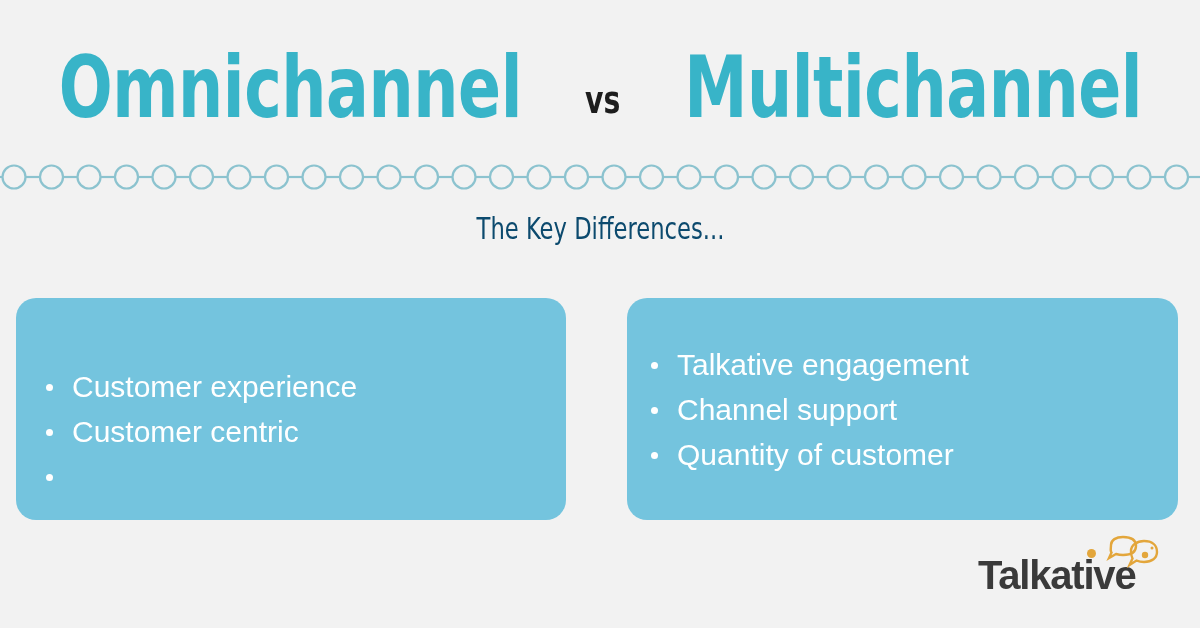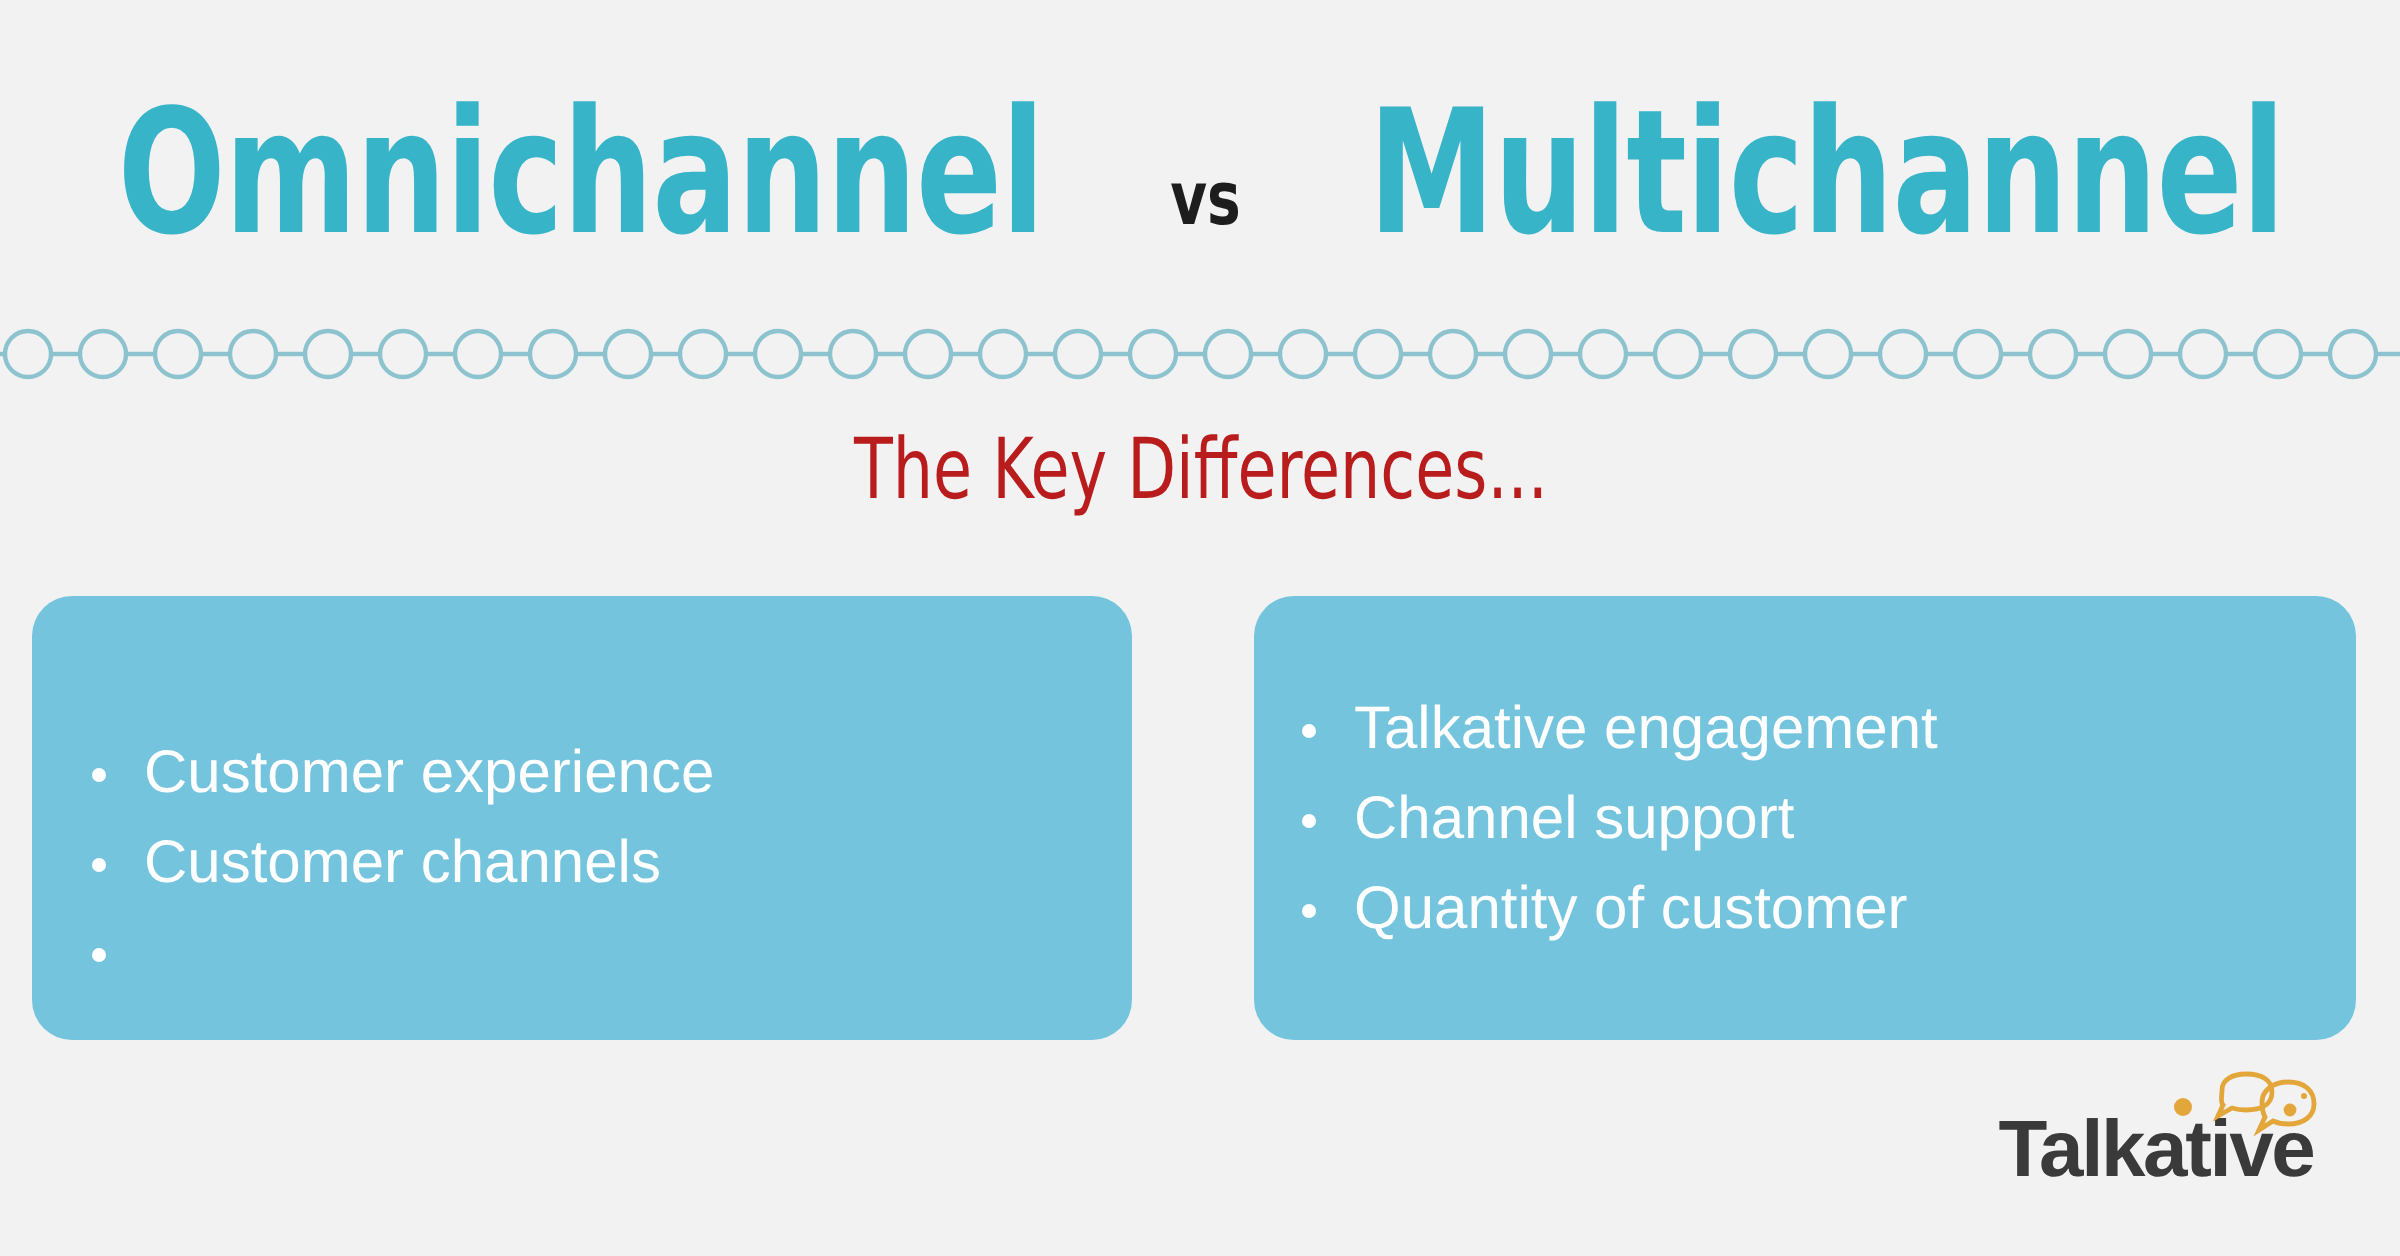--- a/index.html
+++ b/index.html
@@ -74,23 +74,23 @@
 
   
   .subtitle {
     position: absolute;
     left: 0;
     top: 212px;
     width: 1200px;
     text-align: center;
     font-family: "DejaVu Sans Condensed", "Liberation Sans Narrow", "Liberation Sans", sans-serif;
     font-stretch: condensed;
-    font-size: 42px;
+    font-size: 30px;
     font-weight: 400;
-    color: #b91c1c;
+    color: #0c4a6e;
     line-height: 1.1;
     letter-spacing: 0px;
   }
   .subtitle span {
     display: inline-block;
     transform: scaleX(0.84);
   }
 
   
   .card {
@@ -142,21 +142,20 @@
 
   
   .logo {
     position: absolute;
     left: 978px;
     top: 543px;
     width: 200px;
     height: 52px;
     display: flex;
     align-items: flex-end;
-    justify-content: center;
   }
   .logo-word {
     position: relative;
     font-family: "Liberation Sans", sans-serif;
     font-size: 40px;
     font-weight: 700;
     color: #3a3a3a;
     letter-spacing: -1.2px;
     line-height: 40px;
   }
@@ -265,21 +264,21 @@
   </div>
 
   <div class="card card-left">
     <ul class="bullets">
       <li>
         <span class="bullet-dot"></span>
         <span>Customer experience</span>
       </li>
       <li>
         <span class="bullet-dot"></span>
-        <span>Customer channels</span>
+        <span>Customer centric</span>
       </li>
       <li>
         <span class="bullet-dot"></span>
       </li>
     </ul>
   </div>
 
   <div class="card card-right">
     <ul class="bullets">
       <li>

